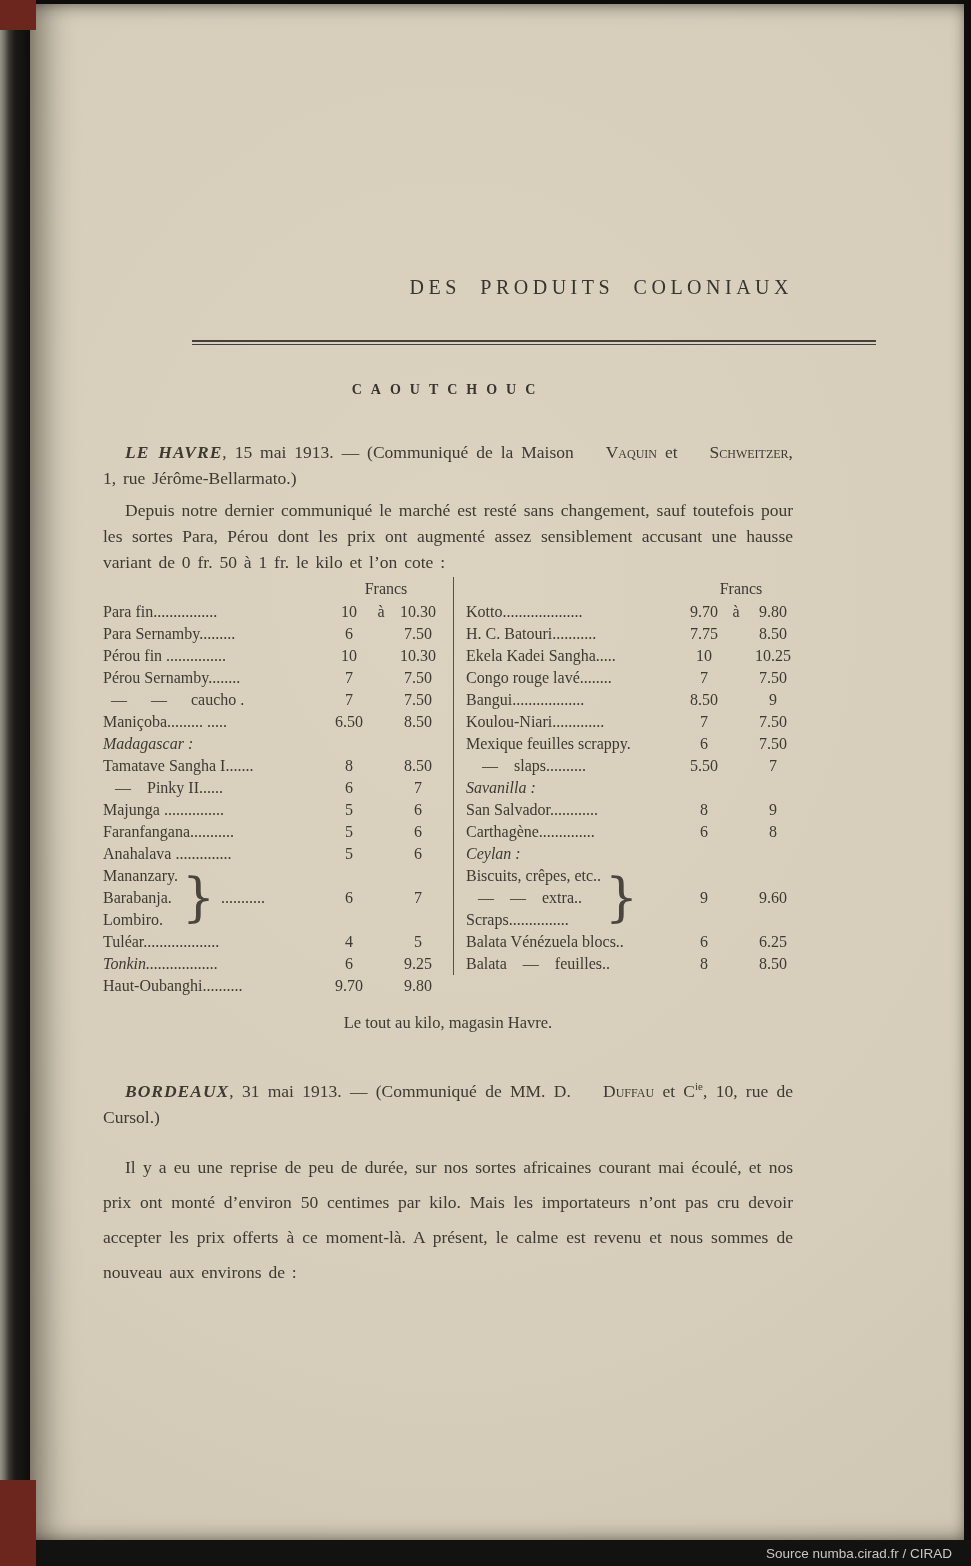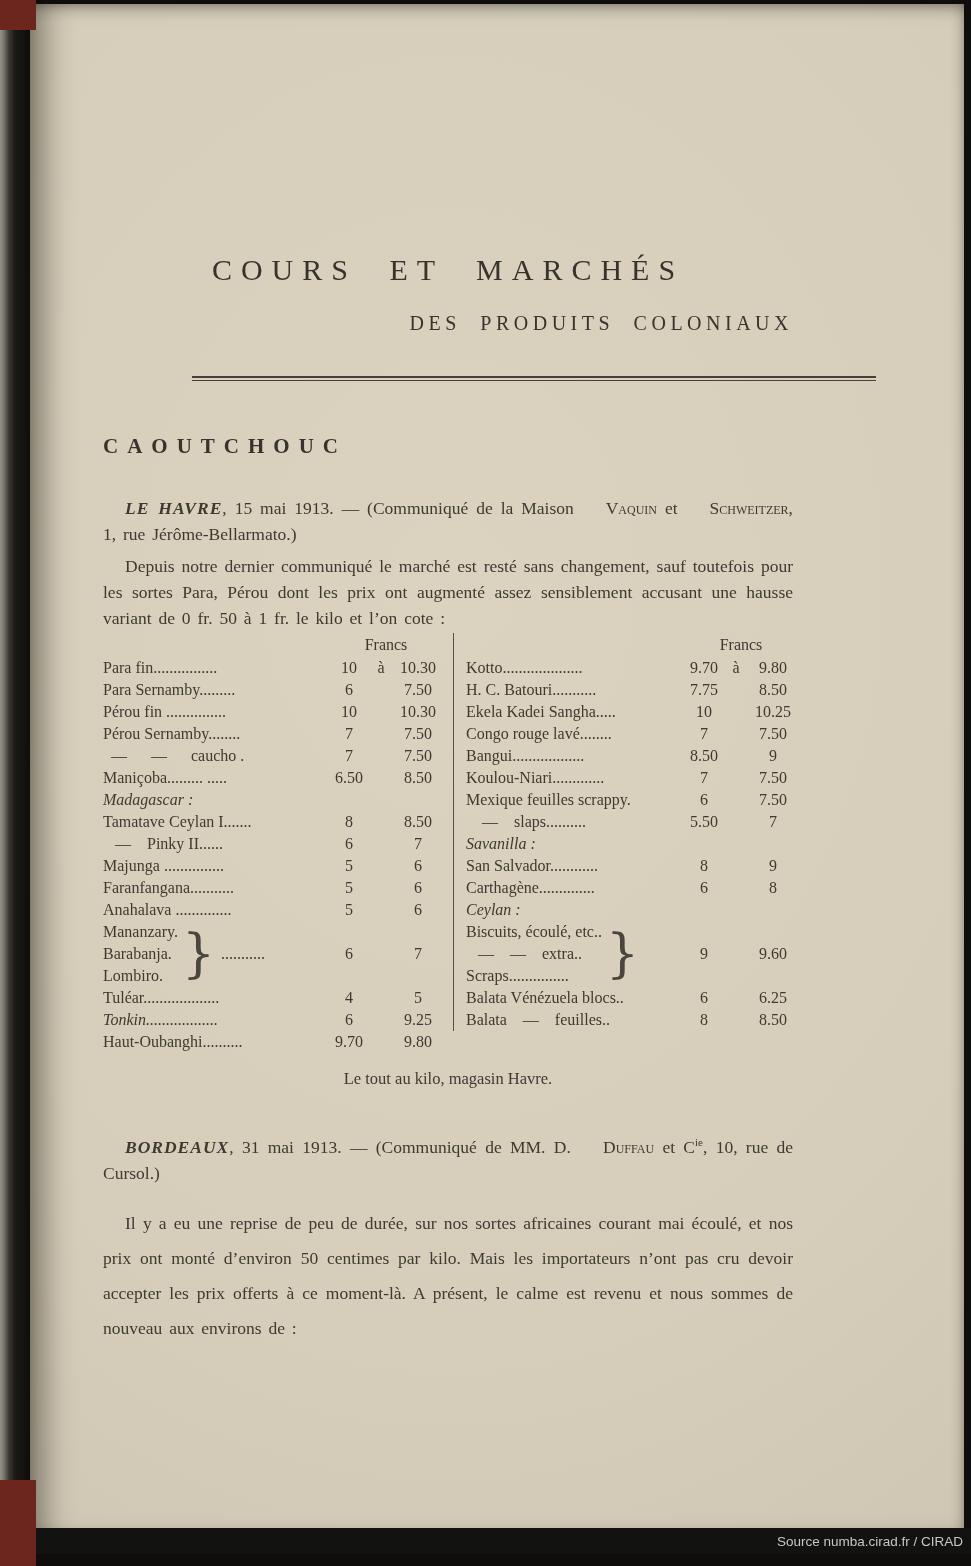--- a/index.html
+++ b/index.html
@@ -17,21 +17,21 @@
          box-shadow: inset 28px 0 34px -16px rgba(22,17,10,.55),
                      inset -7px 0 14px -7px rgba(22,17,10,.3),
                      inset 0 9px 16px -9px rgba(22,17,10,.45),
                      inset 0 -12px 18px -12px rgba(22,17,10,.4);}
   .content{position:relative;height:100%;padding:248px 0 0 75px;color:#3e3a32;}
   .block{width:690px;}
 
   .title1{font-size:30px;letter-spacing:9px;word-spacing:16px;text-align:center;color:#38342d;line-height:36px;}
   .title2{font-size:20px;letter-spacing:4.5px;word-spacing:10px;text-align:right;color:#38342d;margin-top:22px;line-height:26px;}
   .rule{margin:40px auto 0;width:684px;height:5px;border-top:2px solid #45413a;border-bottom:1px solid #45413a;}
-  .caoutchouc{margin-top:52px;font-size:21px;font-weight:bold;letter-spacing:9px;color:#38342d;line-height:26px;}
+  .caoutchouc{margin-top:32px;text-align:center;font-size:14px;font-weight:bold;letter-spacing:9px;color:#38342d;line-height:26px;}
 
   .para{width:690px;font-size:17.5px;line-height:26px;text-align:justify;word-spacing:2.5px;}
   .p-intro{margin-top:36px;text-indent:22px;}
   .p-body{margin-top:6px;text-indent:22px;}
   .seg-lead{font-weight:bold;font-style:italic;letter-spacing:1px;}
   .seg-sc{font-variant:small-caps;margin-left:24px;}
   .seg-sup{vertical-align:super;font-size:11px;}
 
   
   .price-table{display:flex;align-items:flex-start;width:700px;margin-top:2px;font-size:16px;}
@@ -52,31 +52,30 @@
   .glines{align-self:center;}
   .gl{line-height:22px;height:22px;white-space:pre;}
   .brace{font-size:52px;line-height:64px;margin-left:4px;color:#4a453d;font-family:"DejaVu Serif",serif;}
   .gdots{flex:1;overflow:hidden;white-space:pre;margin-left:6px;align-self:center;}
   .gprices{display:flex;align-self:center;}
 
   .footnote{width:690px;text-align:center;margin-top:16px;font-size:16.5px;}
   .p-intro2{margin-top:40px;text-indent:22px;}
   .p-body2{margin-top:20px;text-indent:22px;line-height:35px;}
 
-  .source-bar{position:absolute;left:0;right:0;bottom:12px;height:26px;background:#121211;z-index:3;
-              display:flex;align-items:center;justify-content:flex-end;padding-right:8px;
+  .source-bar{position:absolute;left:0;right:0;bottom:0;height:26px;background:#121211;z-index:3;
+              display:flex;align-items:center;justify-content:flex-end;padding-right:19px;
               color:#c9c7c3;font-family:"Liberation Sans",sans-serif;font-size:13.5px;}
 </style>
 </head>
 <body>
 
 <div class="scan">
   <div class="paper">
     <div class="content">
-      <div class="block title1">COURS ET MARCHÉS</div>
       <div class="block title2">DES PRODUITS COLONIAUX</div>
       <div class="rule"></div>
       <div class="block caoutchouc">CAOUTCHOUC</div>
 
       <p class="para p-intro"><span class="seg-lead">LE HAVRE</span><span class="seg-n">, 15 mai 1913. — (Communiqué de la Maison </span><span class="seg-sc">Vaquin</span><span class="seg-n"> et </span><span class="seg-sc">Schweitzer</span><span class="seg-n">, 1, rue Jérôme-Bellarmato.)</span></p>
       <p class="para p-body">Depuis notre dernier communiqué le marché est resté sans changement, sauf toutefois pour les sortes Para, Pérou dont les prix ont augmenté assez sensiblement accusant une hausse variant de 0 fr. 50 à 1 fr. le kilo et l’on cote :</p>
 
       <div class="price-table">
         <div class="half left">
           <div class="thead">
@@ -115,21 +114,21 @@
                 <span class="p2">7.50</span>
               </div>
               <div class="row">
                 <span class="lbl">Maniçoba......... .....</span>
                 <span class="p1">6.50</span>
                 <span class="c"></span>
                 <span class="p2">8.50</span>
               </div>
               <div class="row subhead">Madagascar :</div>
               <div class="row">
-                <span class="lbl">Tamatave Ceylan I.......</span>
+                <span class="lbl">Tamatave Sangha I.......</span>
                 <span class="p1">8</span>
                 <span class="c"></span>
                 <span class="p2">8.50</span>
               </div>
               <div class="row">
                 <span class="lbl">   —    Pinky II......</span>
                 <span class="p1">6</span>
                 <span class="c"></span>
                 <span class="p2">7</span>
               </div>
@@ -248,21 +247,21 @@
               </div>
               <div class="row">
                 <span class="lbl">Carthagène..............</span>
                 <span class="p1">6</span>
                 <span class="c"></span>
                 <span class="p2">8</span>
               </div>
               <div class="row subhead">Ceylan :</div>
               <div class="grow">
                 <div class="glines">
-                  <div class="gl">Biscuits, écoulé, etc..</div>
+                  <div class="gl">Biscuits, crêpes, etc..</div>
                   <div class="gl">   —    —    extra..</div>
                   <div class="gl">Scraps...............</div>
                 </div>
                 <div class="brace">}</div>
                 <div class="gdots"></div>
                 <div class="gprices">
                   <span class="p1">9</span>
                   <span class="c"></span>
                   <span class="p2">9.60</span>
                 </div>

